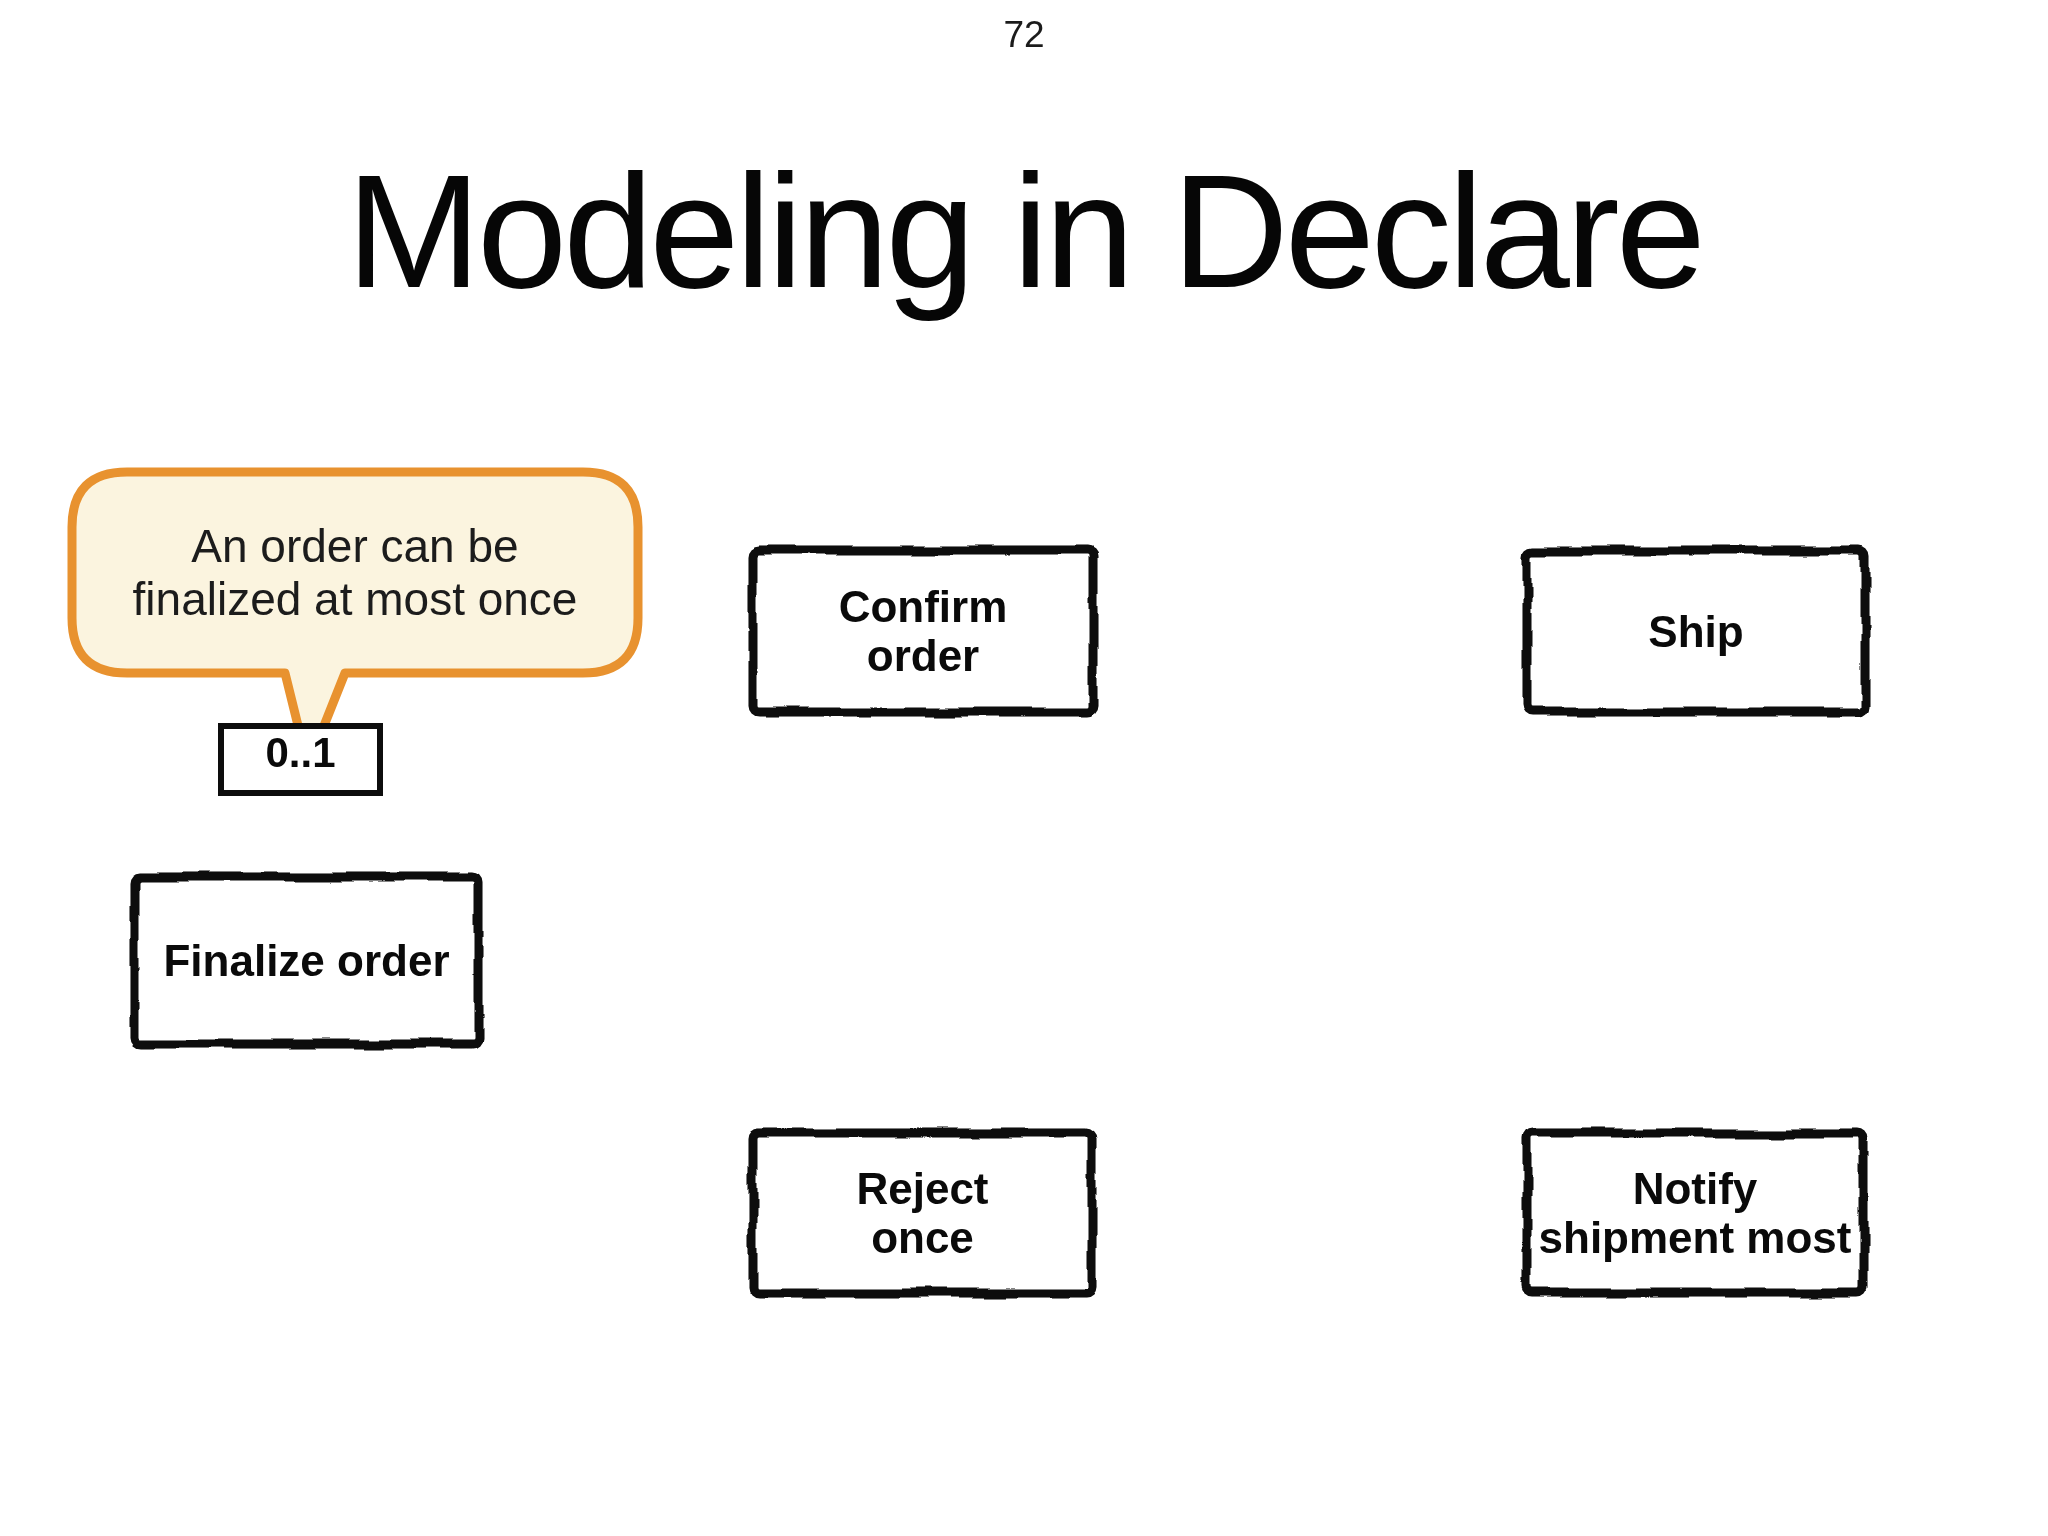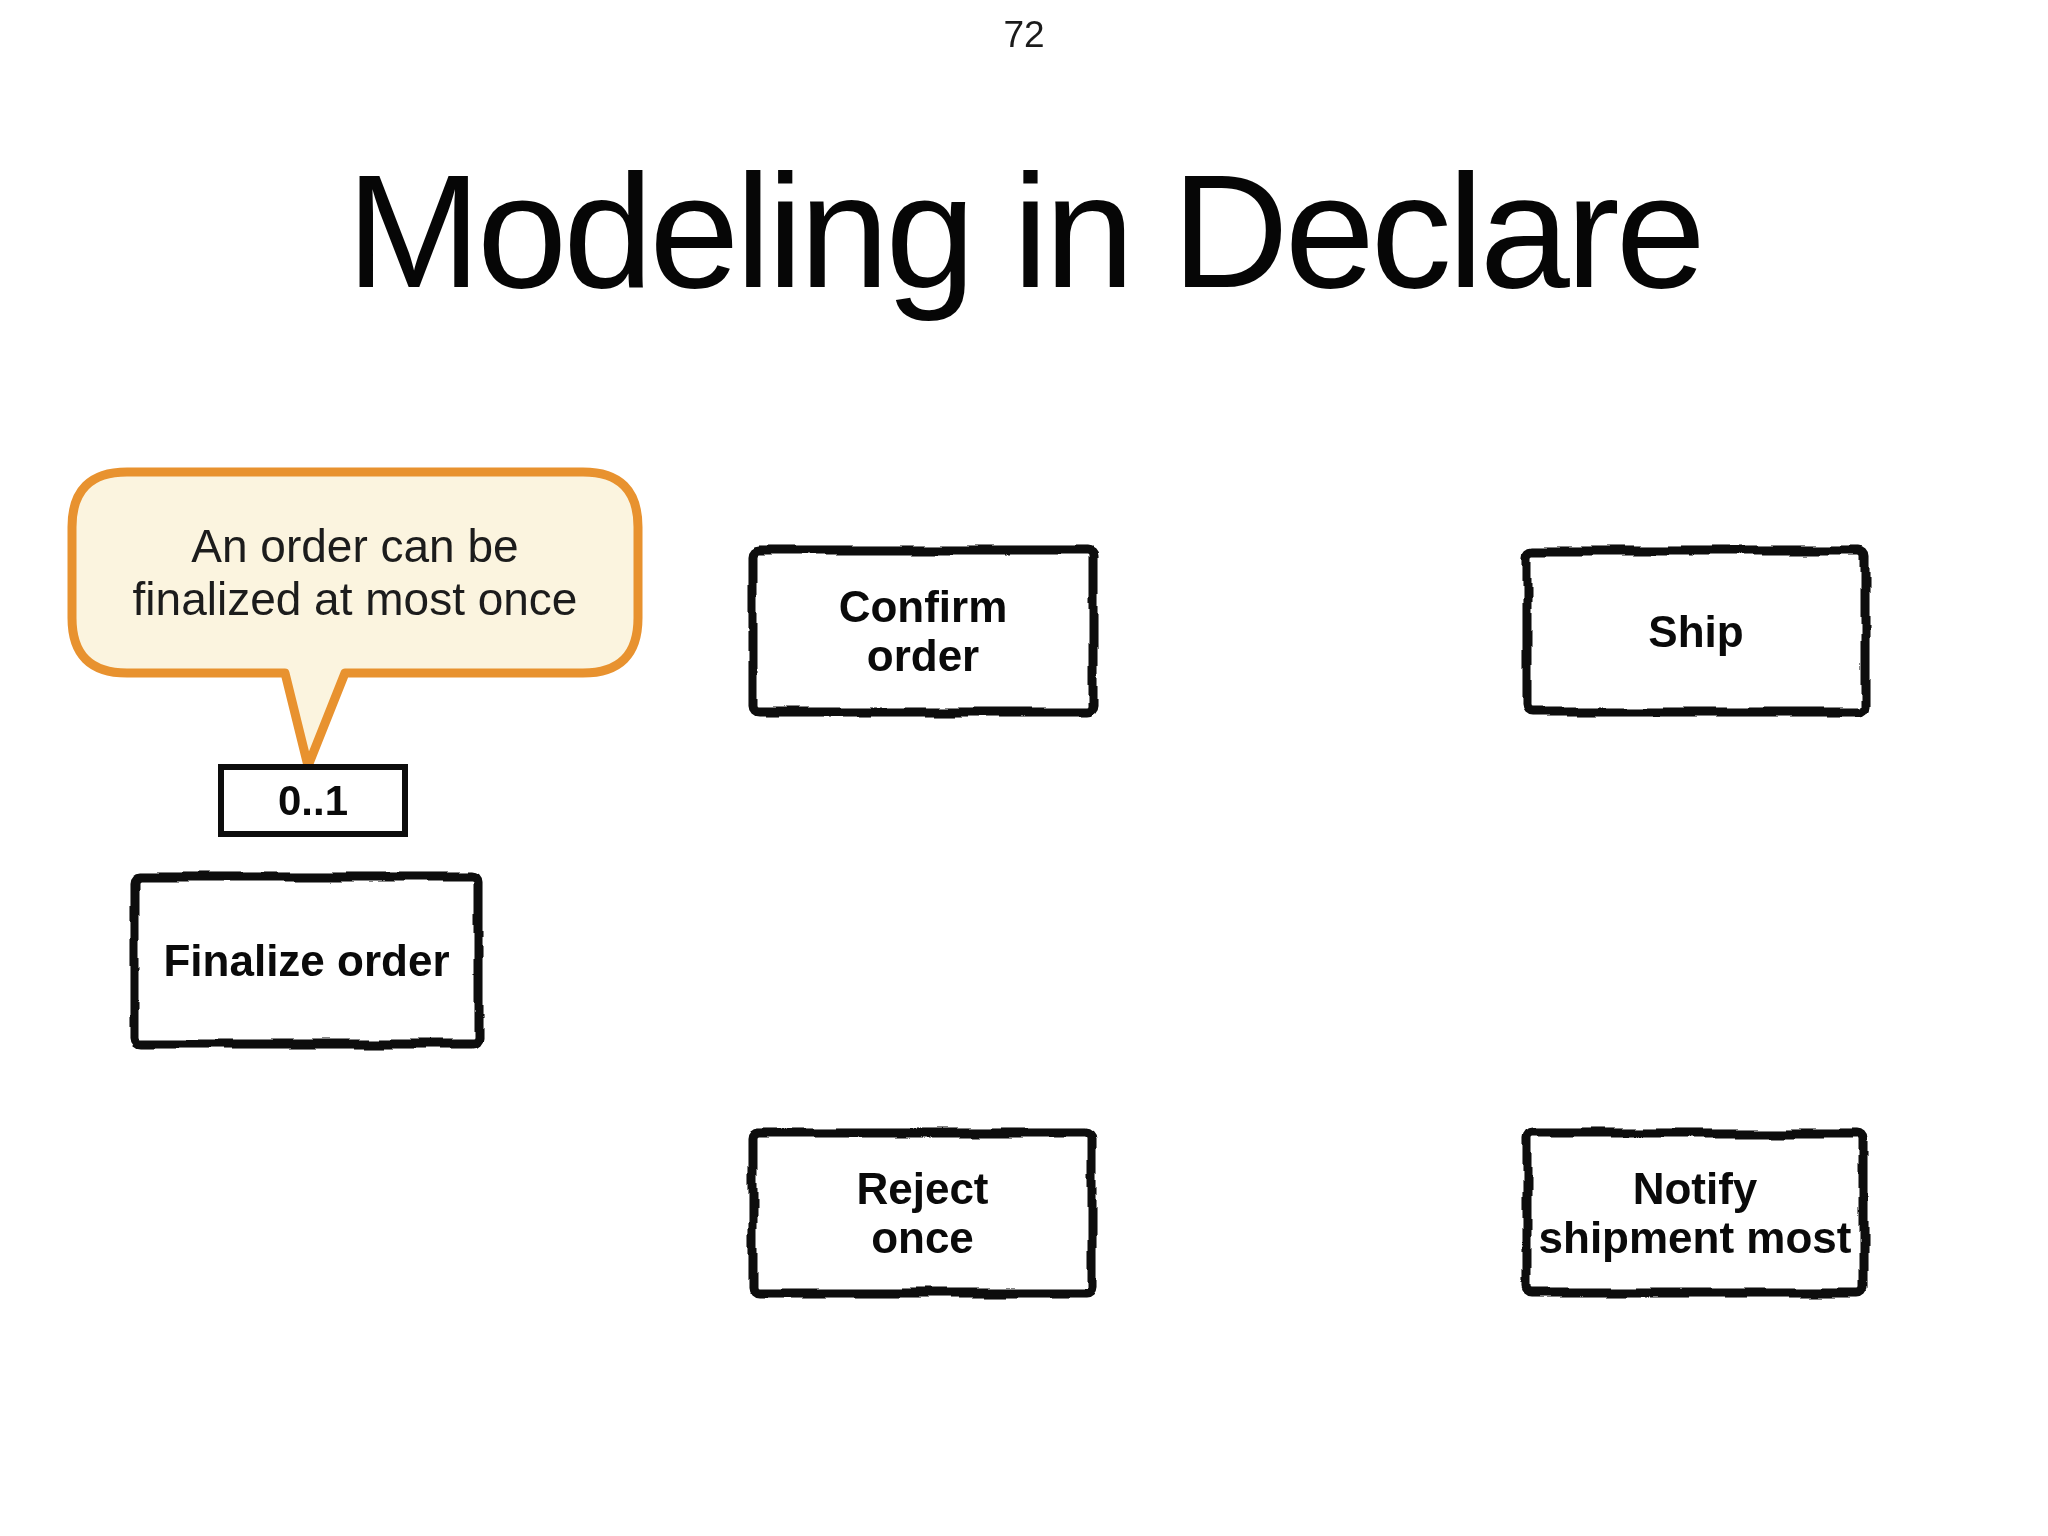--- a/index.html
+++ b/index.html
@@ -44,25 +44,25 @@
     display: flex; align-items: center; justify-content: center;
     text-align: center;
     font-size: 46px;
     line-height: 53px;
     color: #1c1c1c;
     white-space: pre-line;
   }
 
   
   #constraint-badge {
-    left: 218px; top: 764px; width: 190px; height: 73px;
+    left: 218px; top: 723px; width: 165px; height: 73px;
     box-sizing: border-box;
     background: #ffffff;
     border: 6px solid #0d0d0d;
-    display: flex; align-items: center; justify-content: center;
+    display: flex; justify-content: center;
     font-size: 42px; font-weight: 700; color: #0a0a0a;
     z-index: 3;
   }
 
   
   .activity { z-index: 1; }
   .activity svg { position: absolute; left: 0; top: 0; }
   .activity-label {
     position: absolute;
     left: 0; top: 0; width: 100%; height: 100%;

